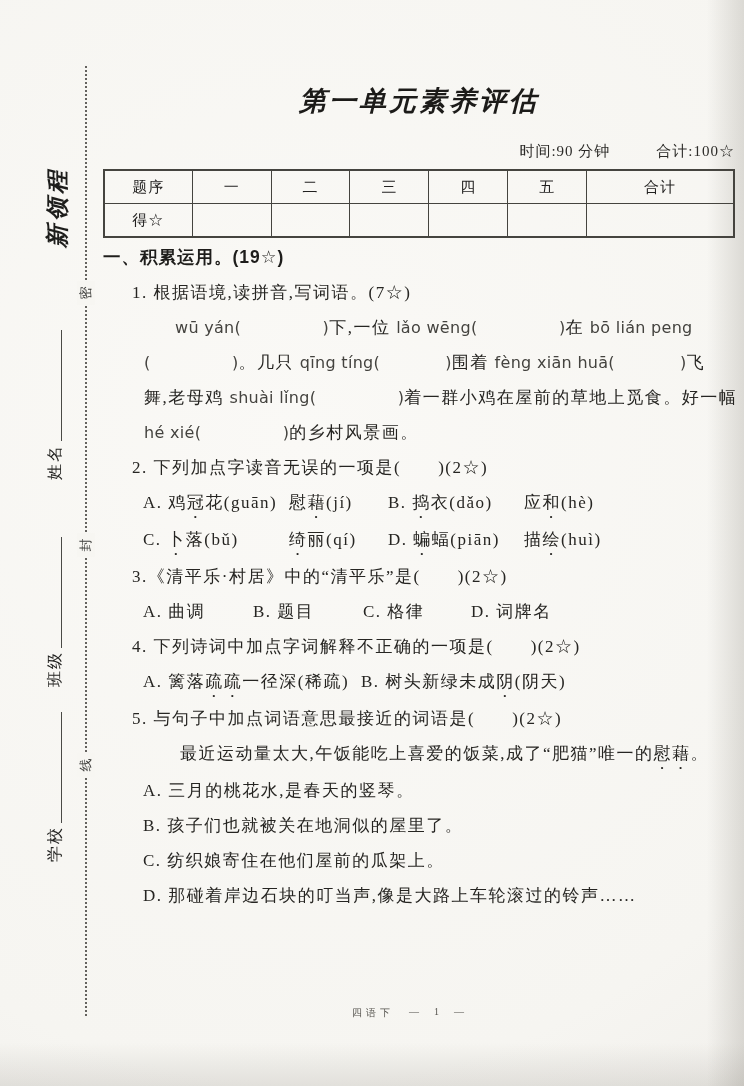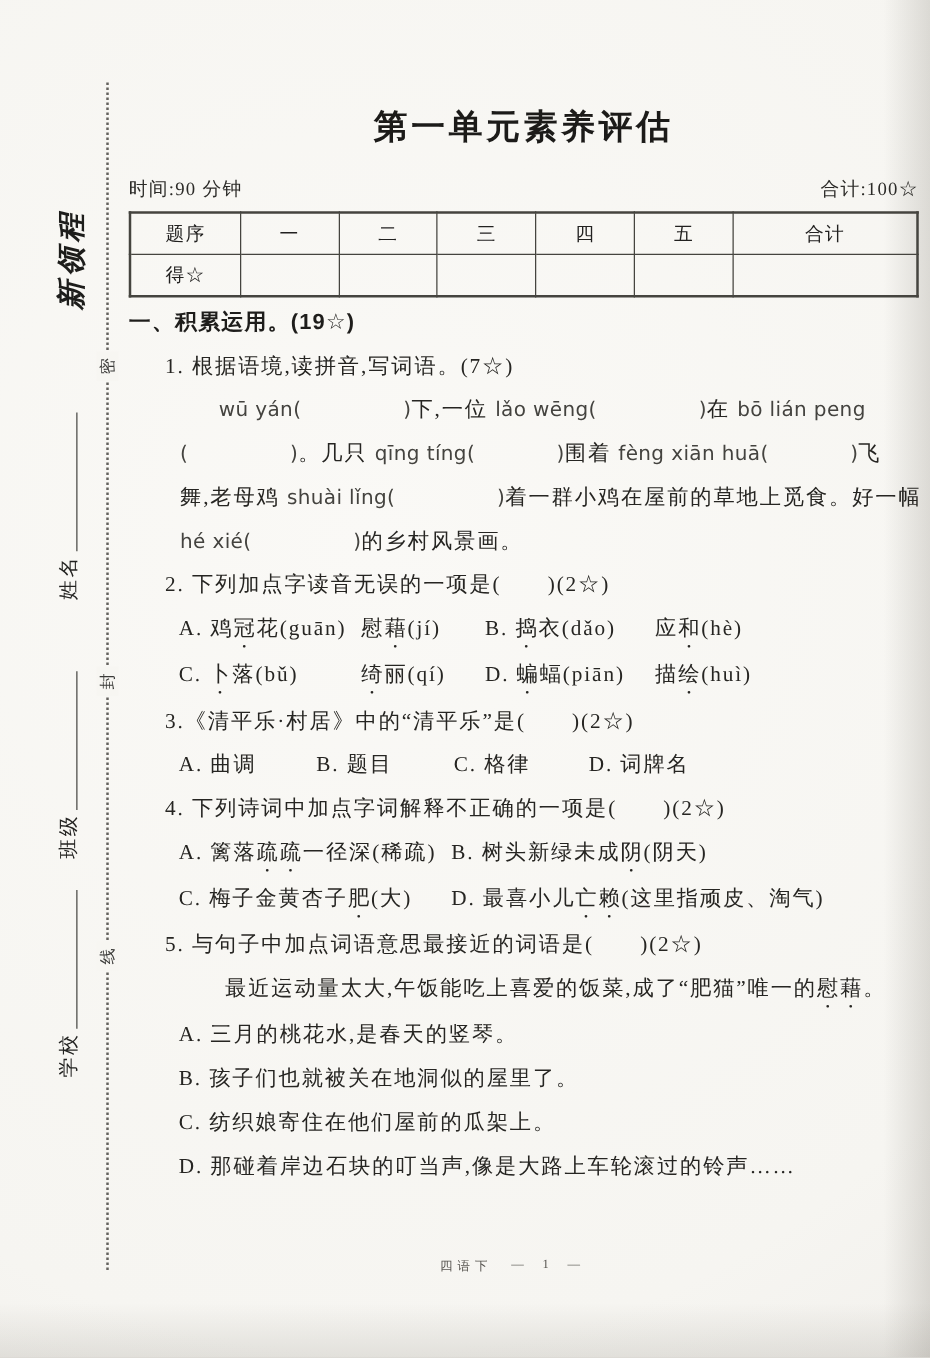--- a/index.html
+++ b/index.html
@@ -21,22 +21,22 @@
     letter-spacing:4px;color:#1d1d1b;}
   .side-field{position:absolute;width:150px;height:20px;display:flex;align-items:center;
     transform:rotate(-90deg);}
   .f-name{left:-20px;top:395px}.f-class{left:-20px;top:602px}.f-school{left:-20px;top:777px}
   .side-label{font-size:16px;letter-spacing:2px;color:#232321;white-space:pre;}
   .side-blank{flex:1;height:0;border-bottom:1.5px solid #4a4a46;margin-left:3px;transform:translateY(6px);}
 
   
   .content{position:absolute;left:103px;top:0;width:632px;}
   .title{margin:84px 0 0;text-align:center;font-size:27px;font-weight:700;
-    letter-spacing:3px;line-height:34px;color:#1c1b19;}
-  .subtitle{margin-top:24px;display:flex;justify-content:space-between;gap:46px;
+    letter-spacing:3px;line-height:34px;color:#1c1b19;font-style:italic;}
+  .subtitle{margin-top:24px;display:flex;justify-content:flex-end;gap:46px;
     font-size:15px;letter-spacing:1px;color:#2c2b28;}
   .score-table{margin-top:8px;width:100%;border-collapse:collapse;border:2px solid #45443f;}
   .score-table td{border:1px solid #45443f;height:30px;text-align:center;
     font-size:15px;letter-spacing:1px;color:#222120;}
   .score-table td.c0{width:14%;}
 
   .lines{margin-top:2px;font-size:17px;letter-spacing:1.5px;}
   .lines>div{line-height:35px;}
   .sec-heading{font-family:"Liberation Sans","DejaVu Sans",sans-serif;
     font-weight:bold;font-size:17.5px;letter-spacing:1px;color:#1e1d1b;white-space:pre;}
@@ -144,24 +144,20 @@
           <span>B. 题目</span>
           <span>C. 格律</span>
           <span>D. 词牌名</span>
         </div>
 
       <div class="stem">4. 下列诗词中加点字词解释不正确的一项是(　　)(2☆)</div>
       <div class="opt-row g2">
           <span><span>A. 篱落</span><span class="dot">疏疏</span><span>一径深(稀疏)</span></span>
           <span><span>B. 树头新绿未成</span><span class="dot">阴</span><span>(阴天)</span></span>
         </div>
-      <div class="opt-row g2">
-          <span><span>C. 梅子金黄杏子</span><span class="dot">肥</span><span>(大)</span></span>
-          <span><span>D. 最喜小儿</span><span class="dot">亡赖</span><span>(这里指顽皮、淘气)</span></span>
-        </div>
 
       <div class="stem">5. 与句子中加点词语意思最接近的词语是(　　)(2☆)</div>
       <div class="sentence"><span>最近运动量太大,午饭能吃上喜爱的饭菜,成了“肥猫”唯一的</span><span class="dot">慰藉</span><span>。</span></div>
 
       <div class="opt-line">A. 三月的桃花水,是春天的竖琴。</div>
       <div class="opt-line">B. 孩子们也就被关在地洞似的屋里了。</div>
       <div class="opt-line">C. 纺织娘寄住在他们屋前的瓜架上。</div>
       <div class="opt-line">D. 那碰着岸边石块的叮当声,像是大路上车轮滚过的铃声……</div>
     </div>
   </div>

